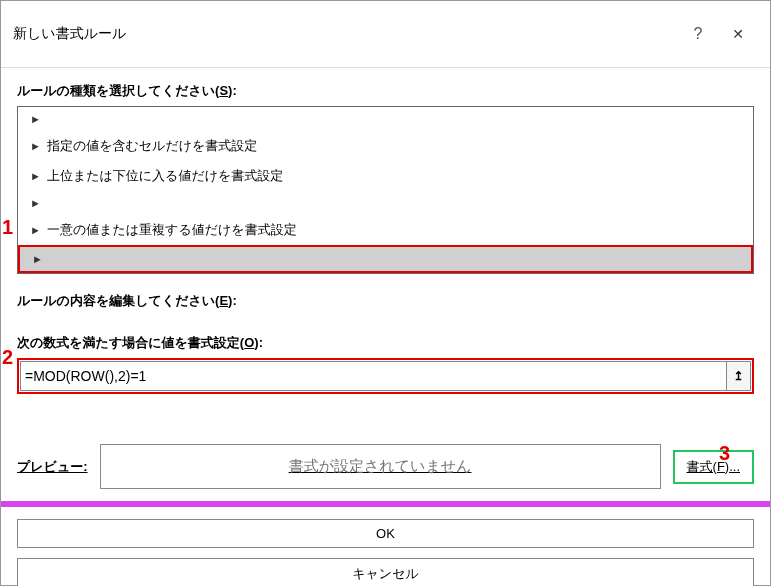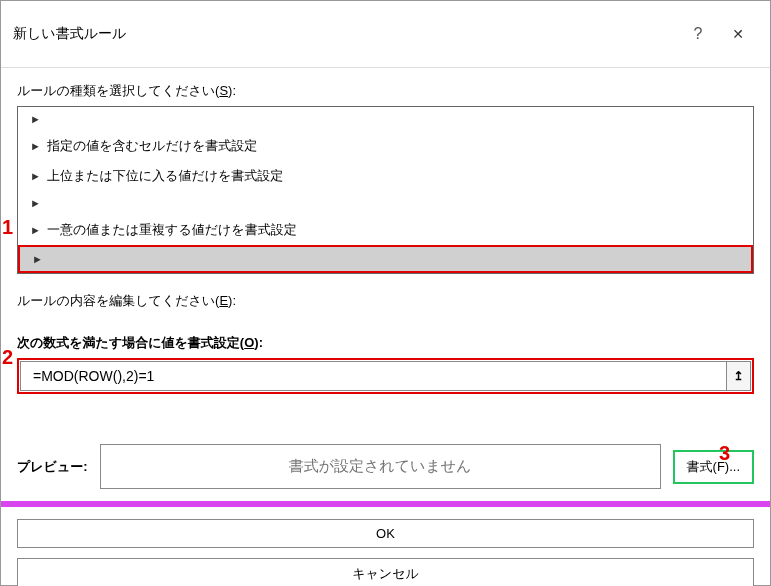--- a/index.html
+++ b/index.html
@@ -47,20 +47,21 @@
       cursor: pointer;
     }
     .content {
       flex: 1;
       padding: 14px 16px 0 16px;
       display: flex;
       flex-direction: column;
     }
     .section-label {
       margin-bottom: 6px;
+      font-weight: bold;
     }
     .section-label .access {
       text-decoration: underline;
     }
     .rule-type-list {
       border: 1px solid #666;
       background: #fff;
       margin-bottom: 18px;
     }
     .rule-type-item {
@@ -88,21 +89,21 @@
       border: 2px solid #e00000;
       padding: 1px;
       margin-bottom: 10px;
       display: flex;
       align-items: center;
       background: #fff;
     }
     .formula-input {
       flex: 1;
       border: 1px solid #888;
-      padding: 6px 12px;
+      padding: 6px 4px;
       font-size: 14px;
       outline: none;
       font-family: inherit;
     }
     .range-btn {
       width: 24px;
       height: 30px;
       border: 1px solid #888;
       border-left: none;
       background: #f5f5f5;
@@ -112,20 +113,21 @@
       cursor: pointer;
       font-size: 12px;
       font-weight: bold;
     }
     .preview-row {
       display: flex;
       align-items: center;
       gap: 12px;
       margin-top: 40px;
       margin-bottom: 12px;
+      text-decoration: underline;
     }
     .preview-label {
       font-weight: bold;
       white-space: nowrap;
     }
     .preview-box {
       flex: 1;
       border: 1px solid #888;
       padding: 12px;
       text-align: center;

